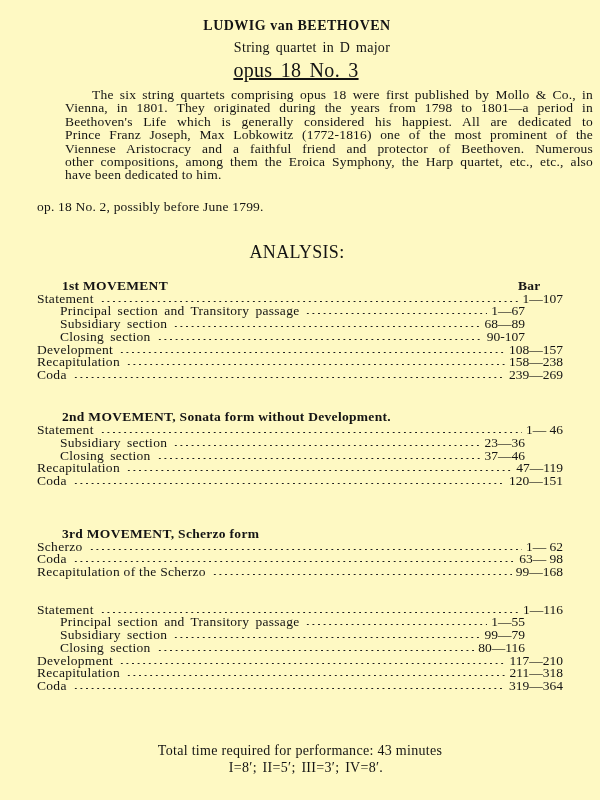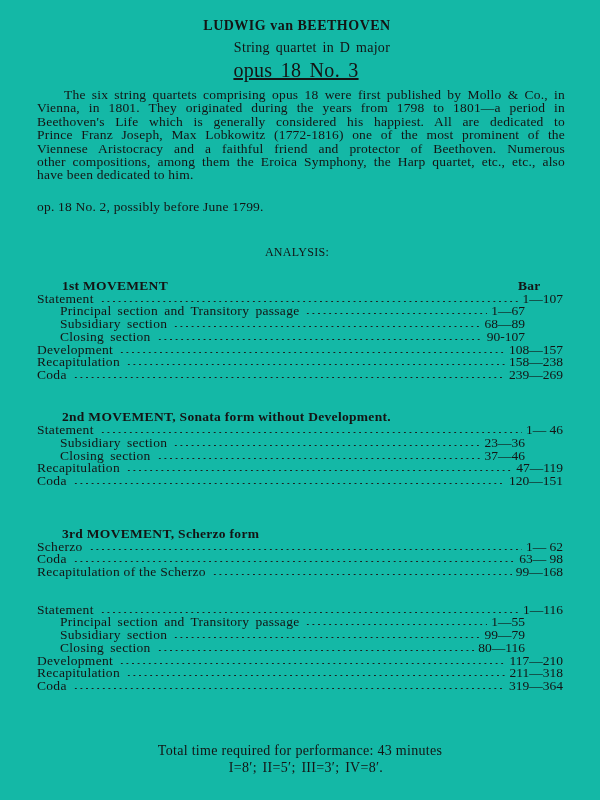--- a/index.html
+++ b/index.html
@@ -1,21 +1,21 @@
 <!DOCTYPE html>
 <html><head>
   <meta charset="utf-8">
   <style>
     html, body { margin: 0; padding: 0; background: #ffffff; }
     #page {
       position: relative;
       width: 600px;
       height: 800px;
       overflow: hidden;
-      background: #14b8a6;
+      background: #fef9c3;
       color: #141414;
       font-family: "Liberation Serif", "DejaVu Serif", serif;
     }
     .abs { position: absolute; }
 
     
     .title {
       top: 18px; left: 0; width: 594px;
       text-align: center; font-weight: bold;
       font-size: 14px; line-height: 16px; letter-spacing: 0.5px;
@@ -29,34 +29,34 @@
       top: 62px; left: 0; width: 592px;
       text-align: center; font-size: 20px; line-height: 16px;
       letter-spacing: 0.3px; word-spacing: 3px; text-decoration: underline;
     }
 
     
     .para {
       left: 37px; width: 528px;
       font-size: 13.5px; letter-spacing: 0.2px;
     }
-    #para-0 { top: 88px; line-height: 13.4px; }
+    #para-0 { top: 88px; line-height: 13.4px; margin-left: 28px; }
     #para-1 { top: 200px; line-height: 13.6px; }
     .pline {
       display: block;
       text-align: justify;
       text-align-last: justify;
       white-space: normal;
     }
     .pline.first { margin-left: 27px; }
     .pline.last { text-align-last: left; }
 
     .analysis-heading {
       top: 244px; left: 0; width: 594px;
-      text-align: center; font-size: 12px; line-height: 16px;
+      text-align: center; font-size: 18px; line-height: 16px;
       letter-spacing: 0.3px;
     }
 
     
     .movement {
       left: 37px; width: 526px;
       font-size: 13.5px;
     }
     #mov-0 { top: 277.5px; }
     #mov-1 { top: 409px; }

